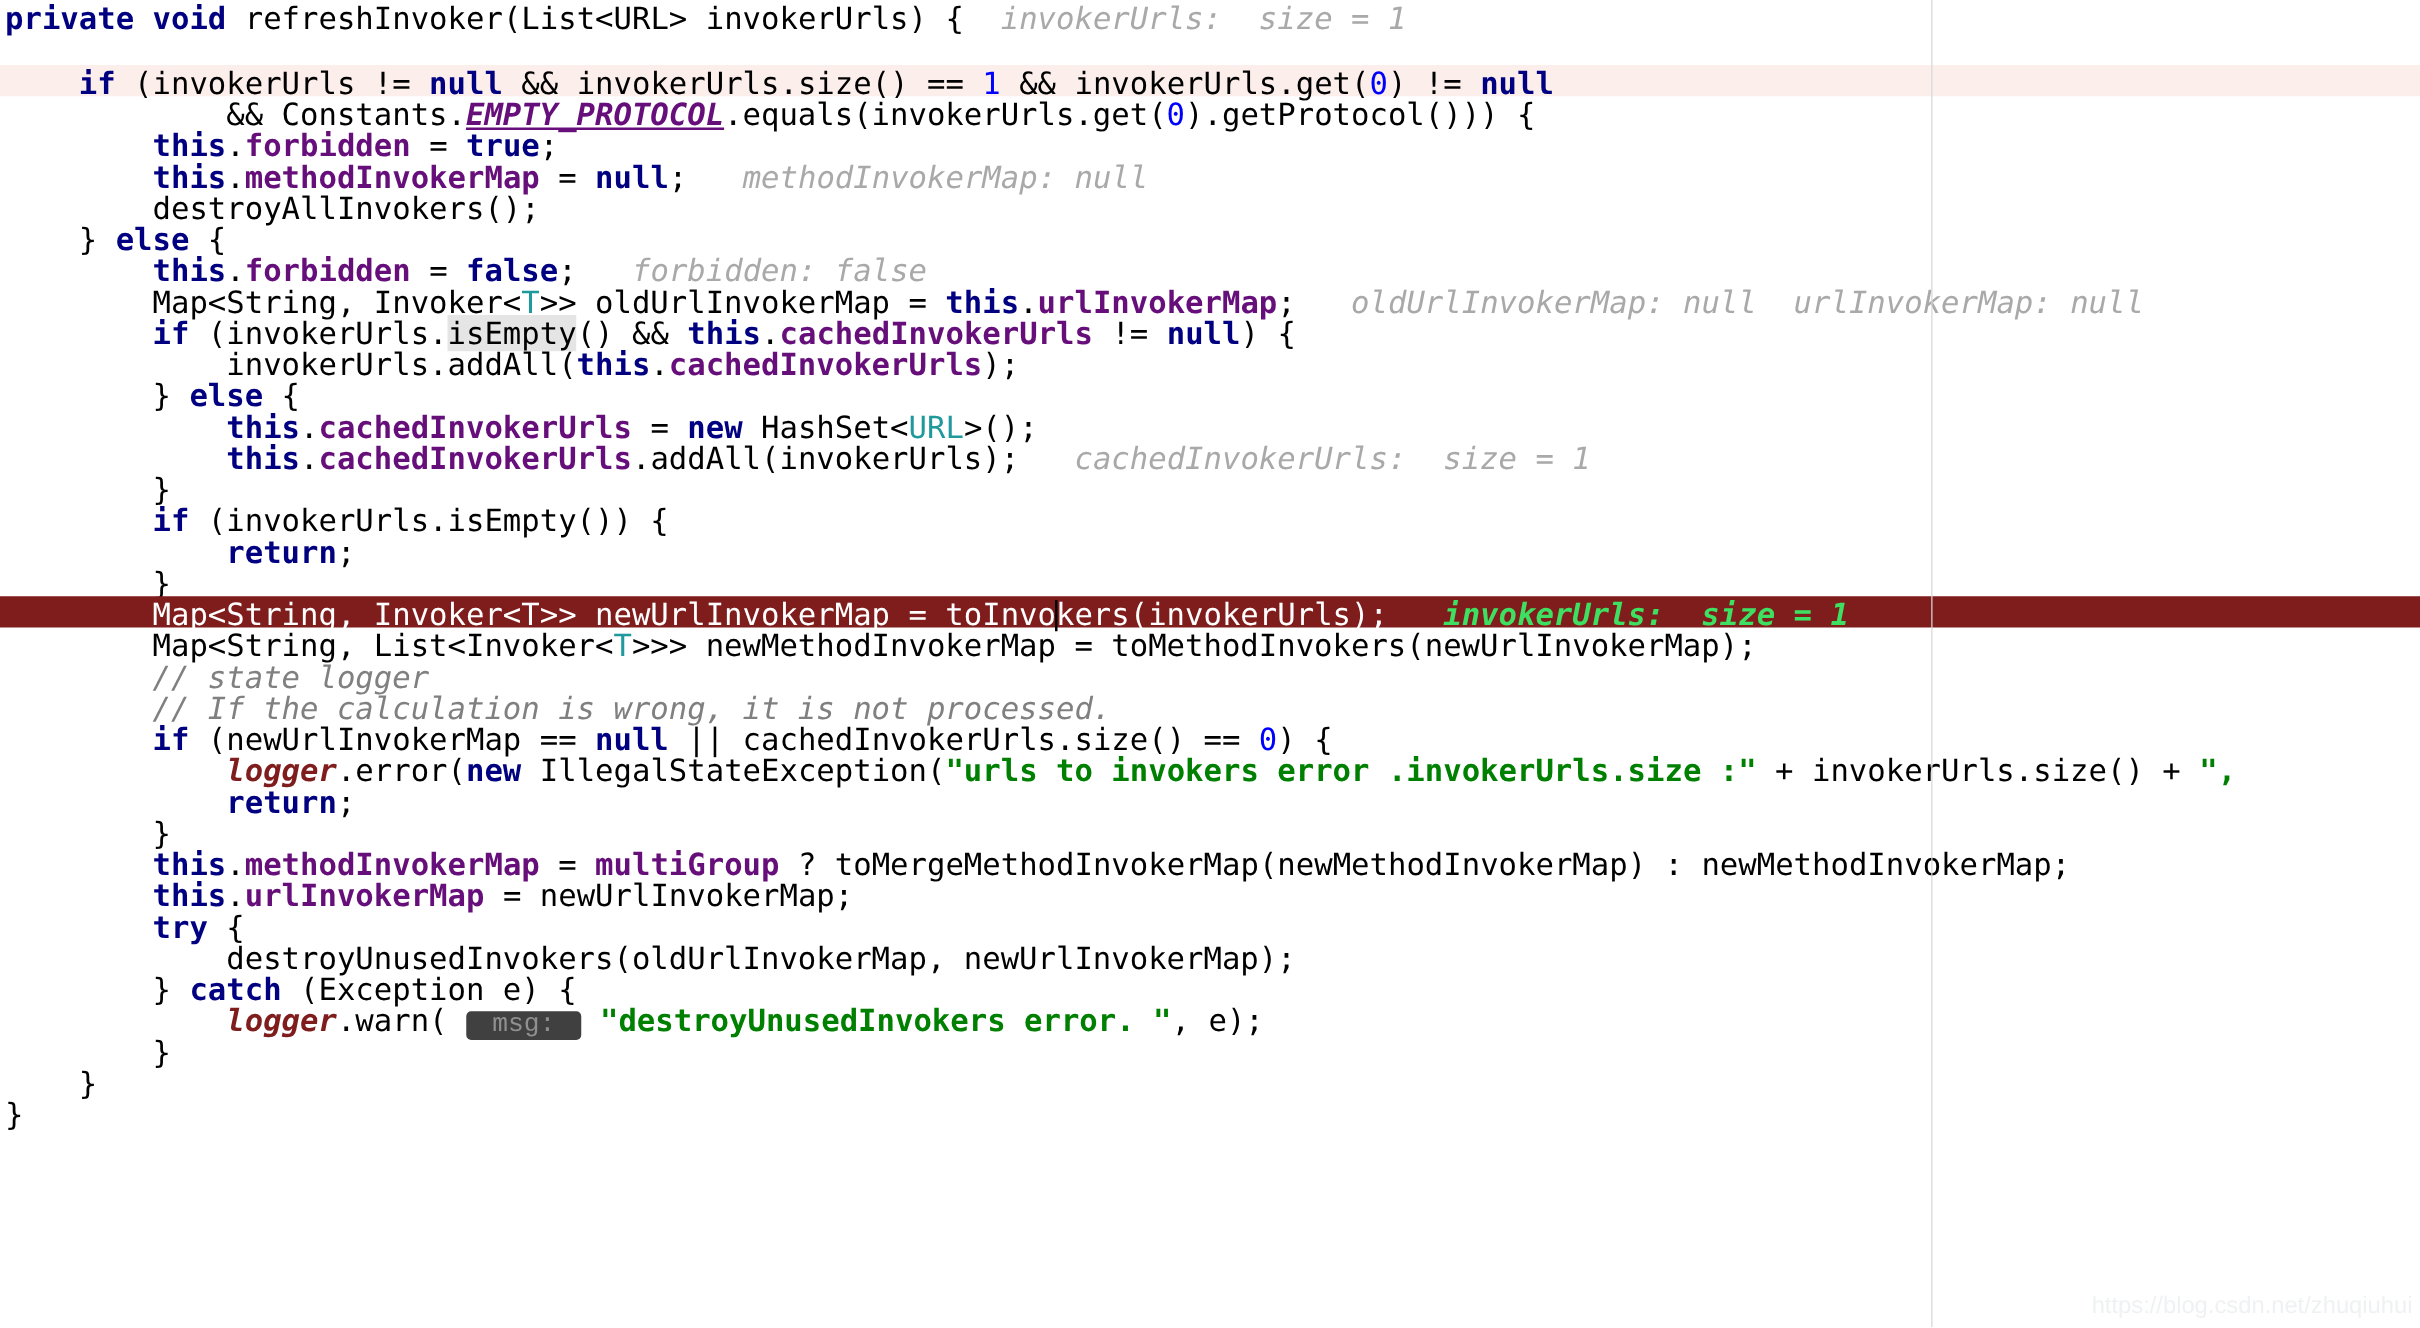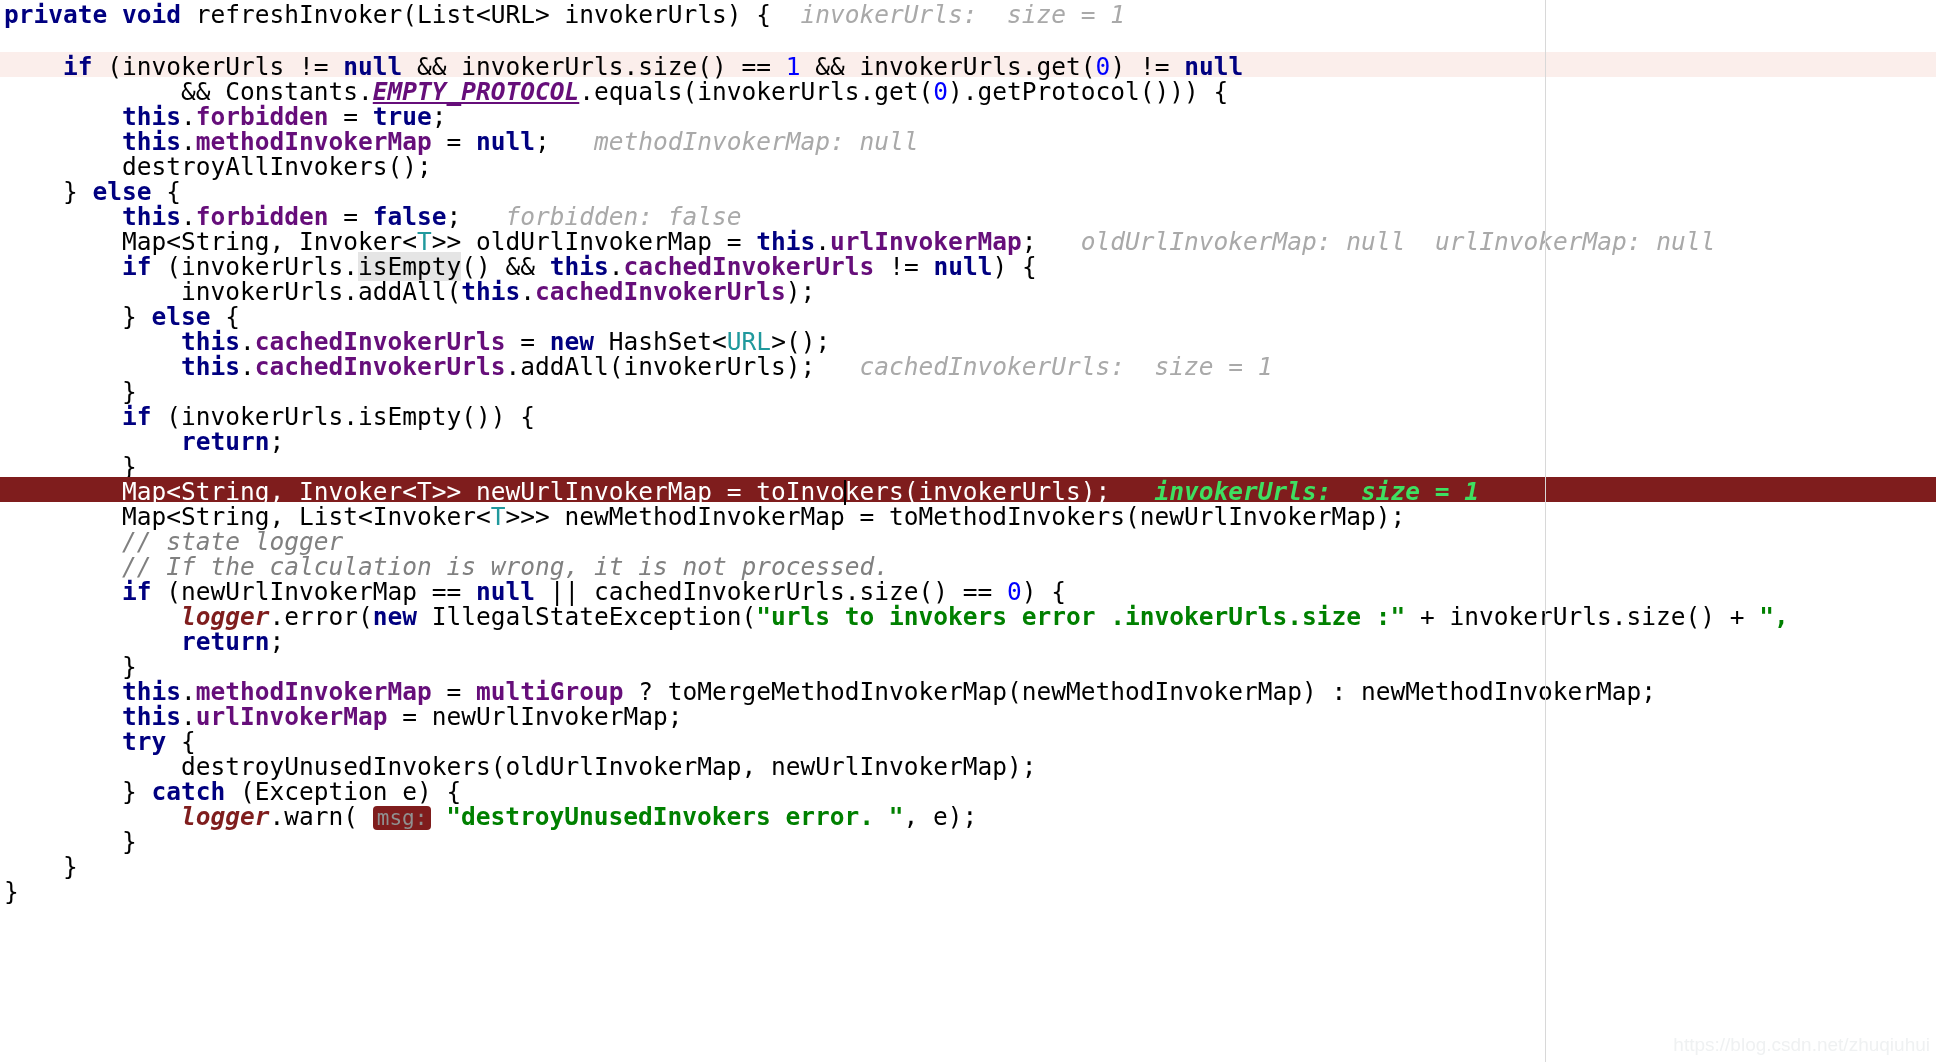--- a/index.html
+++ b/index.html
@@ -72,25 +72,26 @@
   .tok-field     { color: #660e7a; font-weight: bold; margin-top: 28px; }
   .tok-static    { color: #660e7a; font-weight: bold; font-style: italic; text-decoration: underline; }
   .tok-logger    { color: #7f1d1d; font-weight: bold; font-style: italic; }
   .tok-str       { color: #008000; font-weight: bold; }
   .tok-generic   { color: #20999d; }
   .tok-comment   { color: #808080; font-style: italic; }
   .tok-hint      { color: #a9a9a9; font-style: italic; }
   .tok-search    { background: #e5e5e5; }
   .tok-param-hint {
     color: #909090;
-    background: #7f1d1d;
+    background: #404040;
     border-radius: 4px;
-    padding: 0 4px;
+    padding: 0 21px;
     font-style: normal;
     font-size: 21px;
+    font-family: Liberation Mono, monospace;
   }
 
   .caret {
     display: inline-block;
     width: 2px;
     height: 25px;
     background: #000000;
     vertical-align: -5px;
     margin: 0 -1px;
   }

